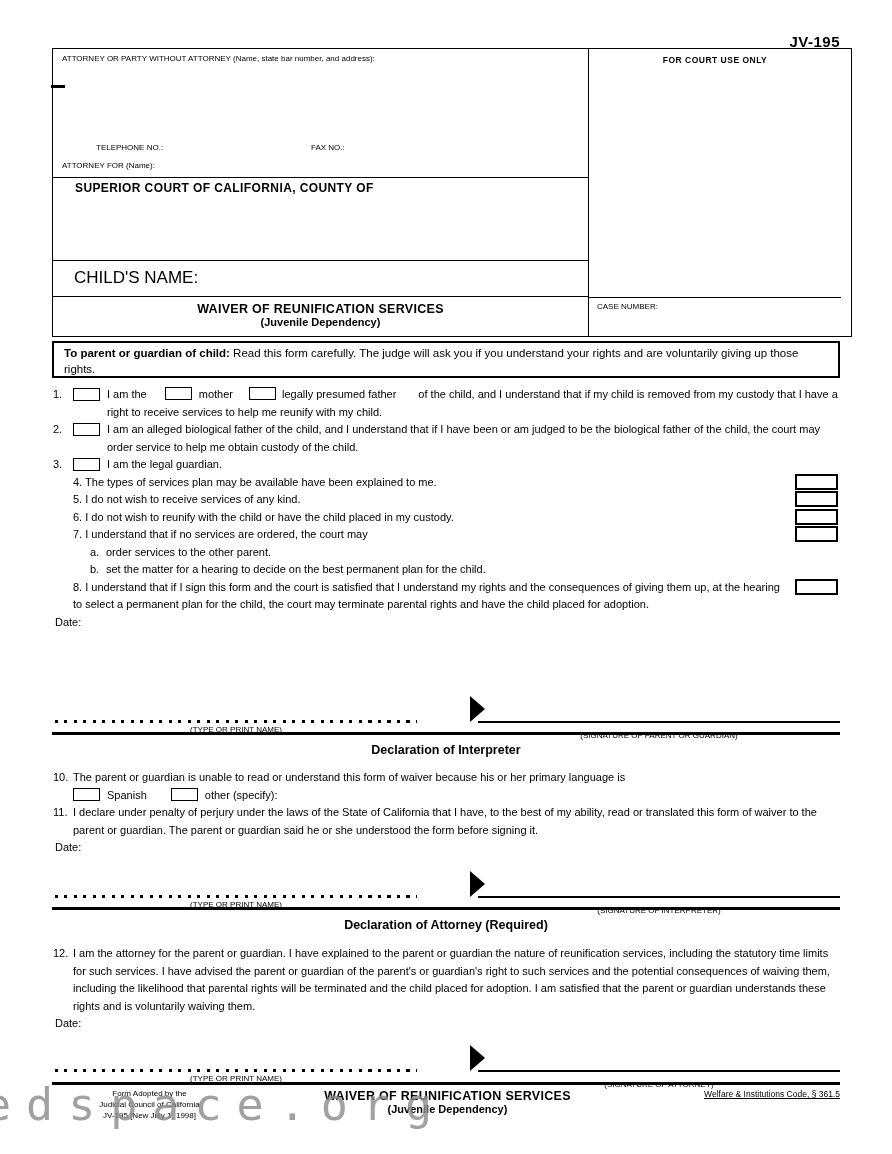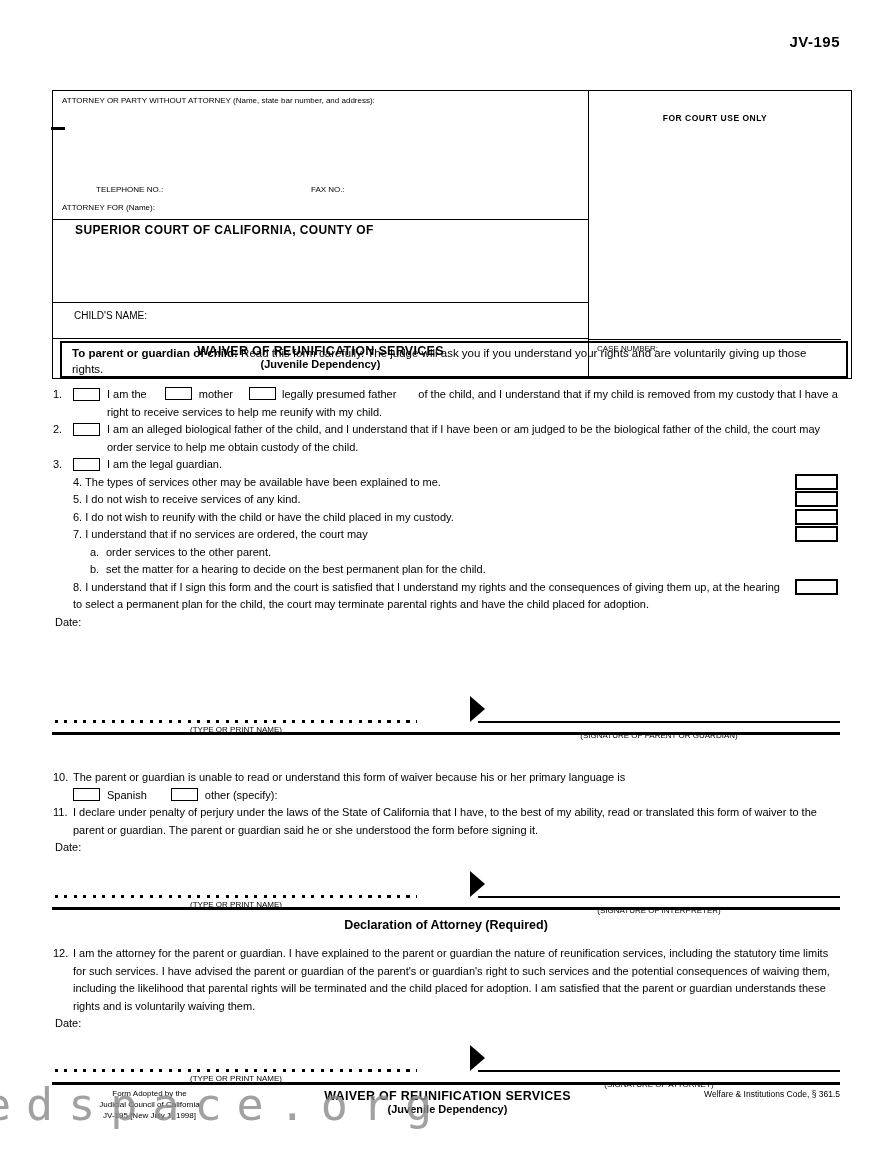--- a/index.html
+++ b/index.html
@@ -2,43 +2,43 @@
 <html><head>
 <meta charset="utf-8">
 <style>
   html,body{margin:0;padding:0;background:#fff;}
   .page{position:relative;width:892px;height:1154px;background:#ffffff;
         font-family:"Liberation Sans",sans-serif;color:#000;overflow:hidden;}
   .b{font-weight:bold;}
   .form-number{position:absolute;top:33px;right:52px;font-size:15px;font-weight:bold;letter-spacing:.5px;}
 
   
-  .header{position:absolute;top:48px;left:52px;width:800px;height:289px;border:1.6px solid #000;box-sizing:border-box;margin-top:42px;}
+  .header{position:absolute;top:48px;left:52px;width:800px;height:289px;border:1.6px solid #000;box-sizing:border-box;}
   .h-left{position:absolute;left:0;top:0;width:536px;height:100%;border-right:1.6px solid #000;box-sizing:border-box;}
   .attorney-box{position:absolute;left:0;top:0;width:100%;height:129px;border-bottom:1.6px solid #000;box-sizing:border-box;}
   .attorney-label{position:absolute;left:9px;top:5px;font-size:8px;}
   .dash{position:absolute;left:-2px;top:36px;width:14px;height:3px;background:#000;}
   .tel-label{position:absolute;left:43px;top:94px;font-size:8px;}
   .fax-label{position:absolute;left:258px;top:94px;font-size:8px;}
   .attfor-label{position:absolute;left:9px;top:112px;font-size:8px;}
   .court-box{position:absolute;left:0;top:129px;width:100%;height:83px;border-bottom:1.6px solid #000;box-sizing:border-box;}
   .court-title{position:absolute;left:22px;top:3px;font-size:12px;font-weight:bold;letter-spacing:.4px;}
   .addr{position:absolute;left:0;top:21px;width:98px;text-align:right;font-size:8px;line-height:17.5px;}
   .child-box{position:absolute;left:0;top:212px;width:100%;height:36px;border-bottom:1.6px solid #000;box-sizing:border-box;}
-  .child-label{position:absolute;left:21px;top:7px;font-size:10px;}
+  .child-label{position:absolute;left:21px;top:7px;font-size:17px;}
   .title-box{position:absolute;left:0;top:248px;width:100%;height:41px;text-align:center;}
   .main-title{margin-top:5px;font-size:12.5px;font-weight:bold;letter-spacing:.3px;}
   .sub-title{font-size:11px;font-weight:bold;}
   .h-right{position:absolute;left:536px;top:0;width:252px;height:100%;}
-  .court-use{position:absolute;left:0;top:22px;width:100%;text-align:center;font-size:8.5px;font-weight:bold;letter-spacing:.5px;}
+  .court-use{position:absolute;left:0;top:6px;width:100%;text-align:center;font-size:8.5px;font-weight:bold;letter-spacing:.5px;}
   .case-box{position:absolute;left:0;top:248px;width:100%;height:41px;border-top:1.6px solid #000;box-sizing:border-box;}
   .case-label{position:absolute;left:8px;top:4px;font-size:8px;}
 
   
-  .notice{position:absolute;top:341px;left:60px;width:788px;height:37px;border:2.5px solid #000;box-sizing:border-box;
+  .notice{position:absolute;top:341px;left:52px;width:788px;height:37px;border:2.5px solid #000;box-sizing:border-box;
           font-size:11.5px;line-height:16px;padding:2px 10px 16px 10px;}
 
   
   .sec{position:absolute;left:52px;width:788px;font-size:11px;line-height:17.5px;}
   .sec1{top:386px;}
   .sec2{top:769px;}
   .sec3{top:945px;}
   .row{position:relative;padding-left:21px;}
   .row .num{position:absolute;left:1px;top:0;}
   .row-cb1{position:relative;padding-left:55px;}
@@ -68,21 +68,21 @@
   .sigline{position:absolute;left:426px;right:0;top:26px;border-bottom:2px solid #000;}
   .siglabel{position:absolute;left:426px;right:0;top:36px;text-align:center;font-size:8px;}
   .rule{position:absolute;left:52px;width:788px;border-bottom:3px solid #000;}
   .sec-heading{position:absolute;left:52px;width:788px;text-align:center;font-size:12.5px;font-weight:bold;}
 
   
   .footer-left{position:absolute;left:52px;top:1088px;width:195px;text-align:center;font-size:8px;line-height:11px;}
   .footer-center{position:absolute;left:250px;top:1089px;width:395px;text-align:center;}
   .footer-center .ft1{font-size:12.5px;font-weight:bold;letter-spacing:.3px;}
   .footer-center .ft2{font-size:11px;font-weight:bold;}
-  .footer-right{position:absolute;right:52px;top:1089px;font-size:8.5px;}
+  .footer-right{position:absolute;right:52px;top:1089px;font-size:8.5px;text-decoration:underline;}
 
   .watermark{position:absolute;left:-16px;top:1078px;font-family:"DejaVu Sans Mono",monospace;
              font-size:45px;letter-spacing:15px;color:#8a8a8a;opacity:.8;white-space:nowrap;}
 </style>
 </head>
 <body>
 
 <div class="page">
 
   <div class="form-number">JV-195</div>
@@ -134,21 +134,21 @@
     <div class="row-cb1">
       <span class="num">3.</span>
       <span class="cb cb-abs"></span>
       <span>I am the legal guardian.</span>
     </div>
     <div class="instr-row">
       <span class="initial-head">Initial</span>
     </div>
     <div class="irow">
       <span class="num">4.</span>
-      <span>The types of services other may be available have been explained to me.</span>
+      <span>The types of services plan may be available have been explained to me.</span>
       <span class="ibox"></span>
     </div>
     <div class="irow">
       <span class="num">5.</span>
       <span>I do not wish to receive services of any kind.</span>
       <span class="ibox"></span>
     </div>
     <div class="irow">
       <span class="num">6.</span>
       <span>I do not wish to reunify with the child or have the child placed in my custody.</span>
@@ -179,20 +179,21 @@
 
   <div class="sigblock" style="top:695px;">
     <div class="dotline"></div>
     <div class="typelabel">(TYPE OR PRINT NAME)</div>
     <div class="arrow"></div>
     <div class="sigline"></div>
     <div class="siglabel">(SIGNATURE OF PARENT OR GUARDIAN)</div>
   </div>
   <div class="rule" style="top:732px;"></div>
 
+  <div class="sec-heading" style="top:743px;">Declaration of Interpreter</div>
 
   <div class="sec sec2">
     <div class="row">
       <span class="num">10.</span>
       <span>The parent or guardian is unable to read or understand this form of waiver because his or her primary language is</span>
     </div>
     <div class="cbrow">
       <span class="cb cb-sp"></span><span>Spanish</span><span class="cb cb-ot"></span><span>other (specify):</span>
     </div>
     <div class="row">

